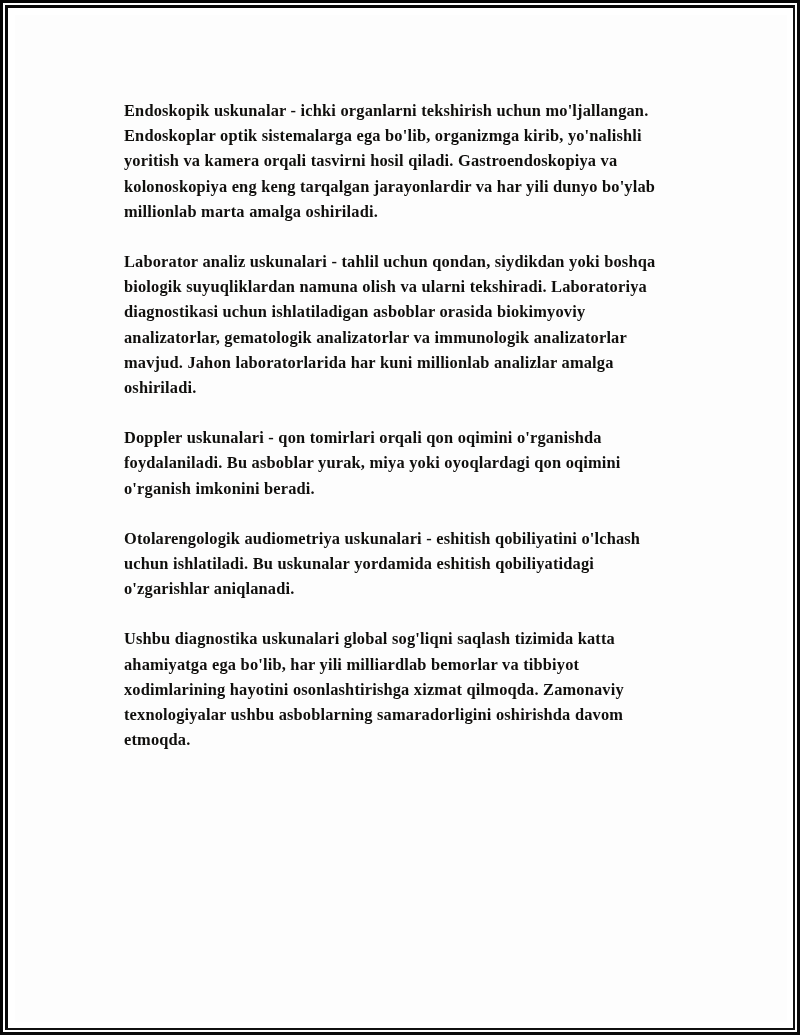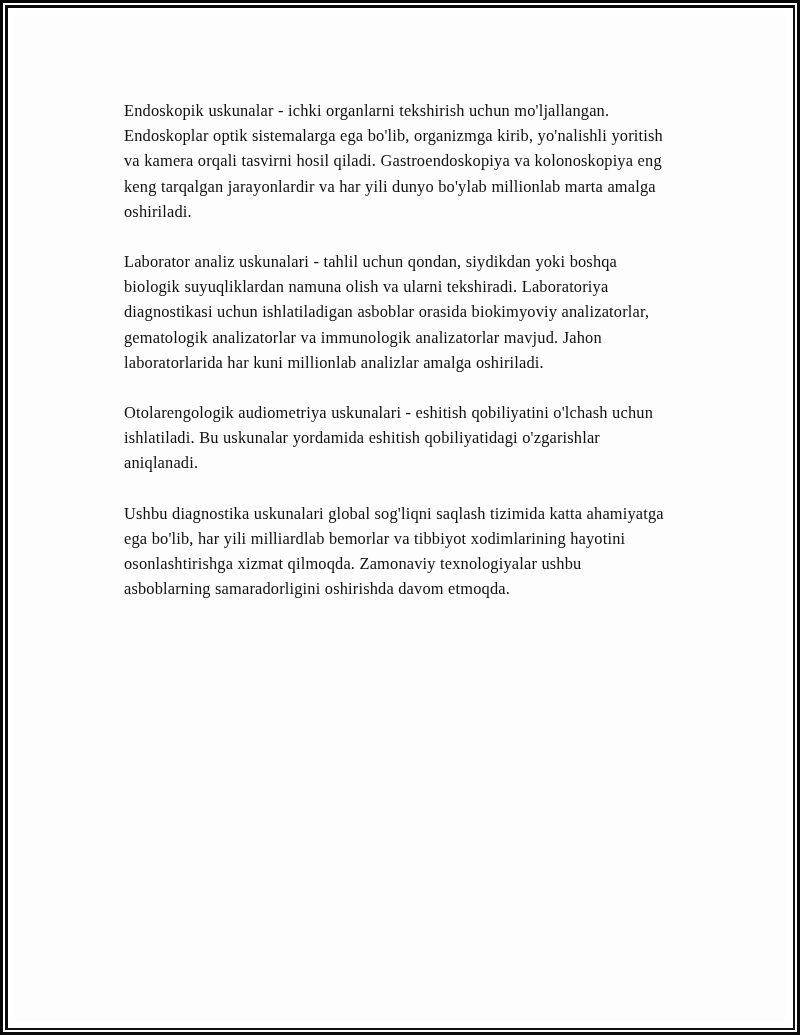--- a/index.html
+++ b/index.html
@@ -45,20 +45,21 @@
 
   
   .sheet {
     position: absolute;
     left: 7px;
     top: 7px;
     right: 6px;
     bottom: 6px;
     background: #fdfdfd;
     overflow: hidden;
+    font-weight: bold;
   }
 
   .doc-body {
     position: absolute;
     left: 109px;
     top: 83px;
     width: 542px;
   }
 
   .doc-paragraph {
@@ -82,20 +83,21 @@
   <div class="page-frame-inner">
     <div class="sheet">
 
       <div class="doc-body">
 
         <p class="doc-paragraph">Endoskopik uskunalar - ichki organlarni tekshirish uchun mo'ljallangan. Endoskoplar optik sistemalarga ega bo'lib, organizmga kirib, yo'nalishli yoritish va kamera orqali tasvirni hosil qiladi. Gastroendoskopiya va kolonoskopiya eng keng tarqalgan jarayonlardir va har yili dunyo bo'ylab millionlab marta amalga oshiriladi.</p>
 
         <p class="doc-paragraph">Laborator analiz uskunalari - tahlil uchun qondan, siydikdan yoki boshqa biologik suyuqliklardan namuna olish va ularni tekshiradi. Laboratoriya diagnostikasi uchun ishlatiladigan asboblar orasida biokimyoviy analizatorlar, gematologik analizatorlar va immunologik analizatorlar mavjud. Jahon laboratorlarida har kuni millionlab analizlar amalga oshiriladi.</p>
 
 
+        <p class="doc-paragraph">Doppler uskunalari - qon tomirlari orqali qon oqimini o'rganishda foydalaniladi. Bu asboblar yurak, miya yoki oyoqlardagi qon oqimini o'rganish imkonini beradi.</p>
 
         <p class="doc-paragraph">Otolarengologik audiometriya uskunalari - eshitish qobiliyatini o'lchash uchun ishlatiladi. Bu uskunalar yordamida eshitish qobiliyatidagi o'zgarishlar aniqlanadi.</p>
 
         <p class="doc-paragraph">Ushbu diagnostika uskunalari global sog'liqni saqlash tizimida katta ahamiyatga ega bo'lib, har yili milliardlab bemorlar va tibbiyot xodimlarining hayotini osonlashtirishga xizmat qilmoqda. Zamonaviy texnologiyalar ushbu asboblarning samaradorligini oshirishda davom etmoqda.</p>
 
       </div>
 
     </div>
   </div>
 </div>

